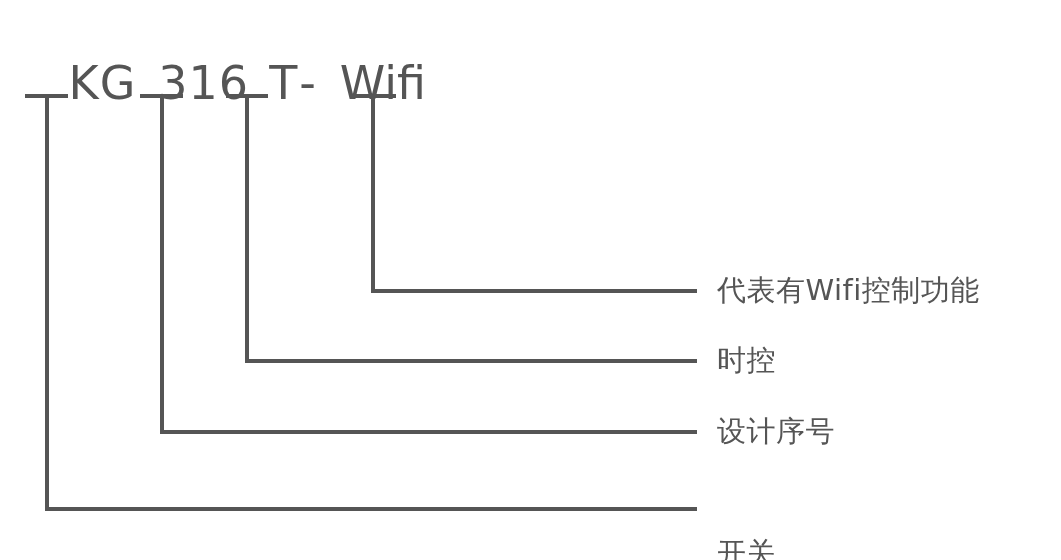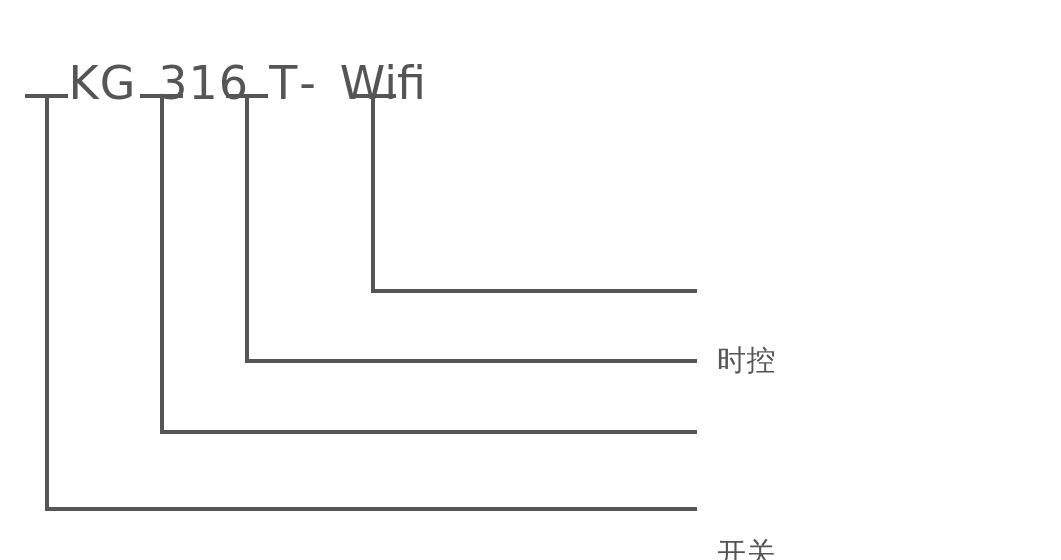--- a/index.html
+++ b/index.html
@@ -105,16 +105,18 @@
 
       <g>
         <line x1="25" y1="96" x2="68" y2="96"></line>
         <line x1="47" y1="96" x2="47" y2="509"></line>
         <line x1="45" y1="509" x2="697" y2="509"></line>
       </g>
 
     </g>
   </svg>
 
+  <div class="callout-label callout-1">代表有Wifi控制功能</div>
   <div class="callout-label callout-2">时控</div>
+  <div class="callout-label callout-3">设计序号</div>
   <div class="callout-label callout-4">开关</div>
 
 </div>
 
 </body></html>

